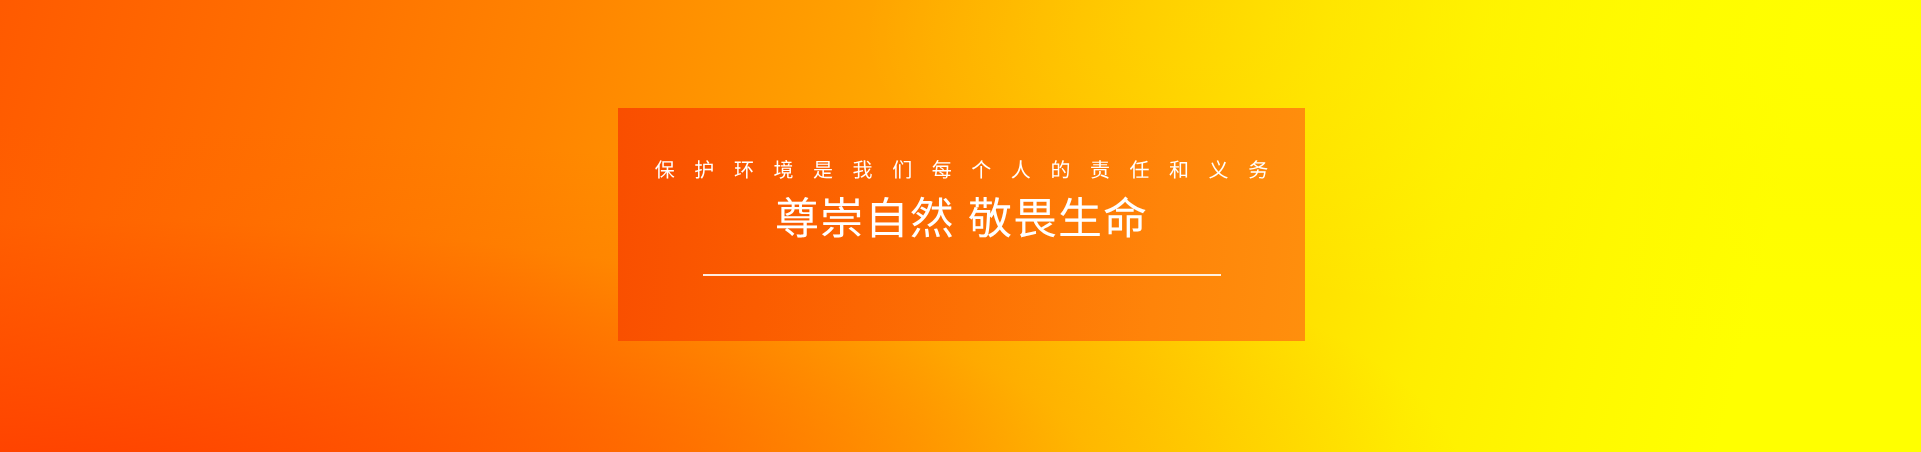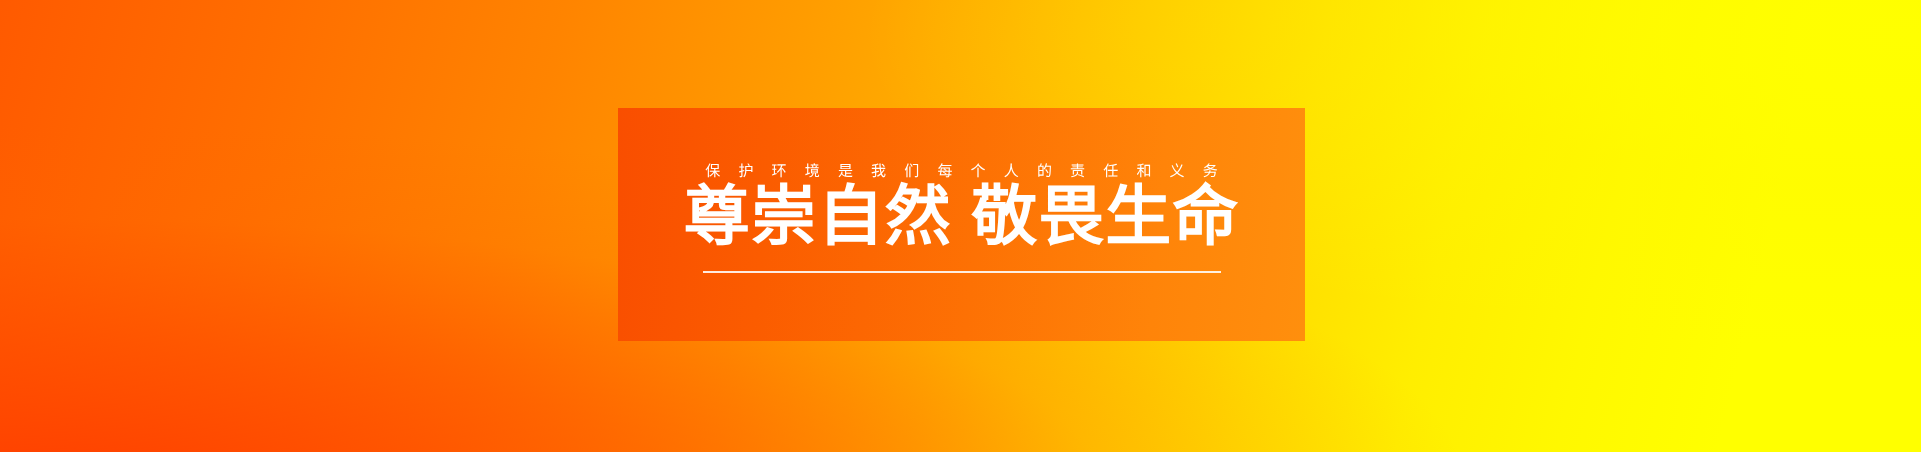--- a/index.html
+++ b/index.html
@@ -72,37 +72,37 @@
     background: linear-gradient(95deg, #f94e00 0%, #fb5c00 22%, #fd7104 52%, #ff8409 78%, #ff8f0d 100%);
     display: flex;
     flex-direction: column;
     align-items: center;
     justify-content: center;
     padding: 0 28px;
   }
 
   .panel__eyebrow {
     color: #ffffff;
-    font-size: 15px;
+    font-size: 20px;
     line-height: 1;
     letter-spacing: 7px;
     text-indent: 7px;
     font-weight: 400;
     white-space: nowrap;
     margin: 0 0 0 0;
   }
 
   .panel__headline {
     color: #ffffff;
-    font-size: 66px;
+    font-size: 44px;
     line-height: 1.06;
-    font-weight: 700;
+    font-weight: 400;
     letter-spacing: 1px;
     white-space: nowrap;
-    margin: 4px;
+    margin: 16px;
   }
 
   .panel__divider {
     width: 518px;
     height: 2px;
     background: rgba(255, 255, 255, 0.88);
     margin: 16px 0 13px 0;
     border: 0;
   }
 

